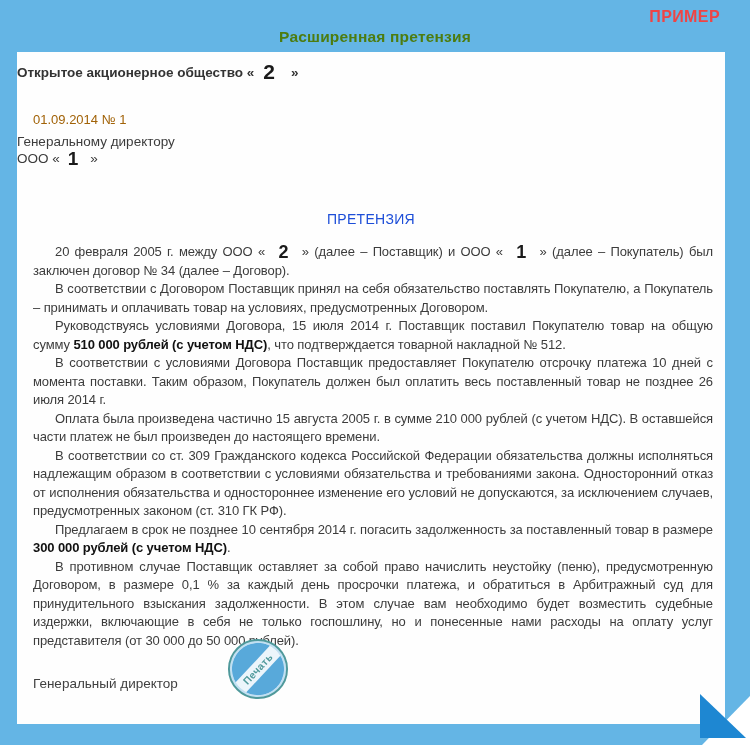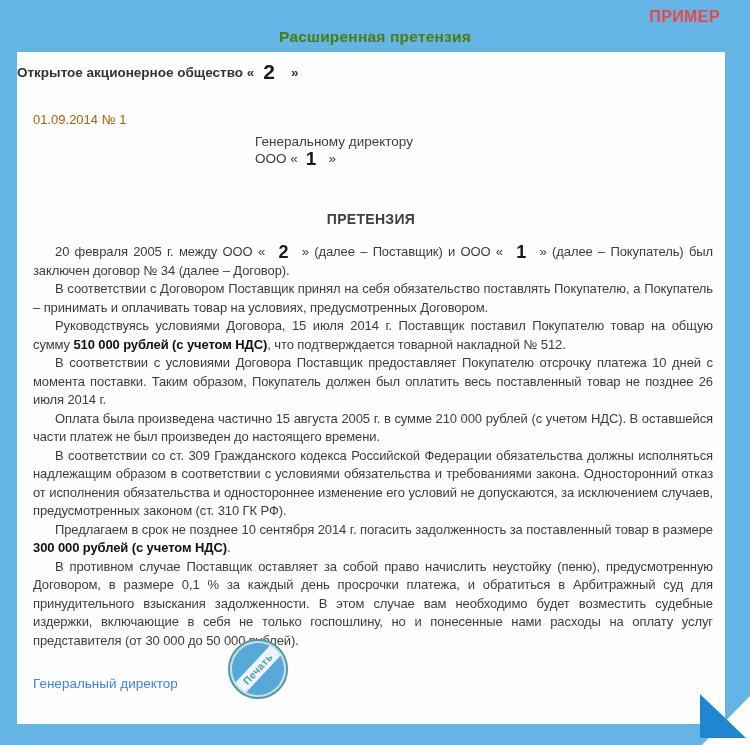--- a/index.html
+++ b/index.html
@@ -23,32 +23,32 @@
     position:absolute;left:17px;top:52px;width:708px;height:672px;background:#fefefe;
   }
   .fold{
     position:absolute;left:700px;top:694px;width:46px;height:44px;background:#1e87d2;
     clip-path:polygon(0 0,100% 100%,0 100%);
   }
   .company-line{margin-top:13px;font-weight:bold;font-size:13.5px;color:#333;}
   .num{font-size:21px;font-weight:bold;color:#1a1a1a;line-height:0;vertical-align:-2px;margin:0 9px 0 7px;}
   .company-line .num{margin:0 16px 0 9px;}
   .ref-line{margin:32px 0 0 16px;font-size:13px;color:#a16207;}
-  .addressee-row{display:flex;justify-content:center;margin-top:6px;}
+  .addressee-row{display:flex;justify-content:flex-start;margin-top:6px;}
   .addressee{text-align:left;margin-right:74px;font-size:13.5px;color:#3c3c3c;line-height:17px;}
   .addressee .num{font-size:19px;margin:0 12px 0 8px;}
-  .doc-title{text-align:center;margin-top:44px;font-weight:bold;font-size:14px;color:#404040;letter-spacing:.3px;}
+  .doc-title{text-align:center;margin-top:44px;font-weight:normal;font-size:14px;color:#1d4ed8;letter-spacing:.3px;}
   .body{
     margin:16px 12px 0 16px;text-align:justify;font-size:13px;line-height:18.5px;
     color:#3c3c3c;letter-spacing:-.1px;hyphens:manual;
   }
   .body p{margin:0;text-indent:22px;}
   .body .num{font-size:18px;vertical-align:-2px;margin:0 8px;}
   .b{font-weight:bold;color:#111;margin-top:8px;}
-  .signature{margin:26px 0 16px 16px;font-size:13.5px;color:#3b82f6;}
+  .signature{margin:26px 0 16px 16px;font-size:13.5px;color:#404040;}
   .stamp{position:absolute;left:210px;top:586px;}
   .stamp text{font-family:"Liberation Sans","DejaVu Sans",sans-serif;}
 </style>
 </head>
 <body>
 
 <div class="canvas">
   <div class="frame"></div>
   <div class="corner-label">ПРИМЕР</div>
   <div class="frame-title">Расширенная претензия</div>

